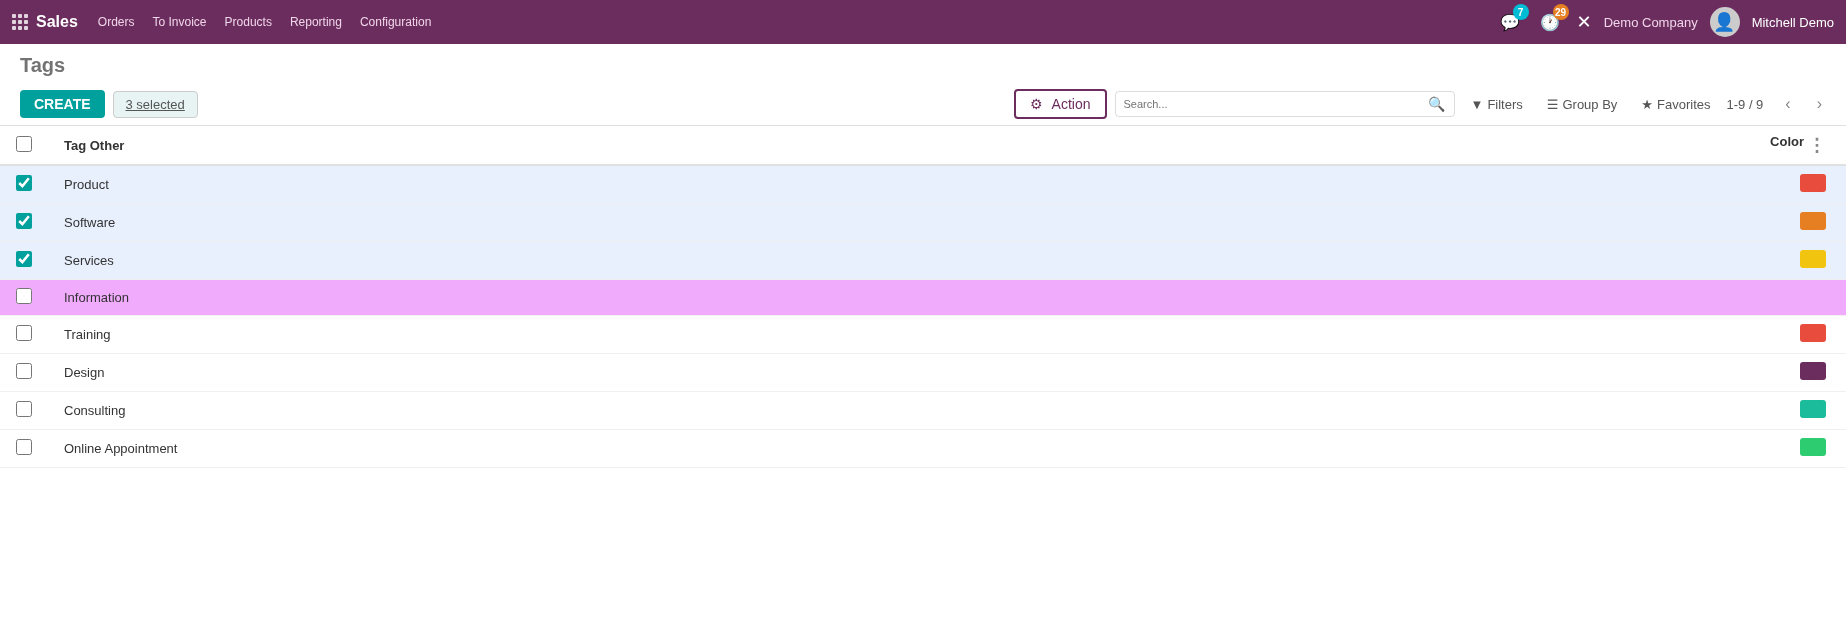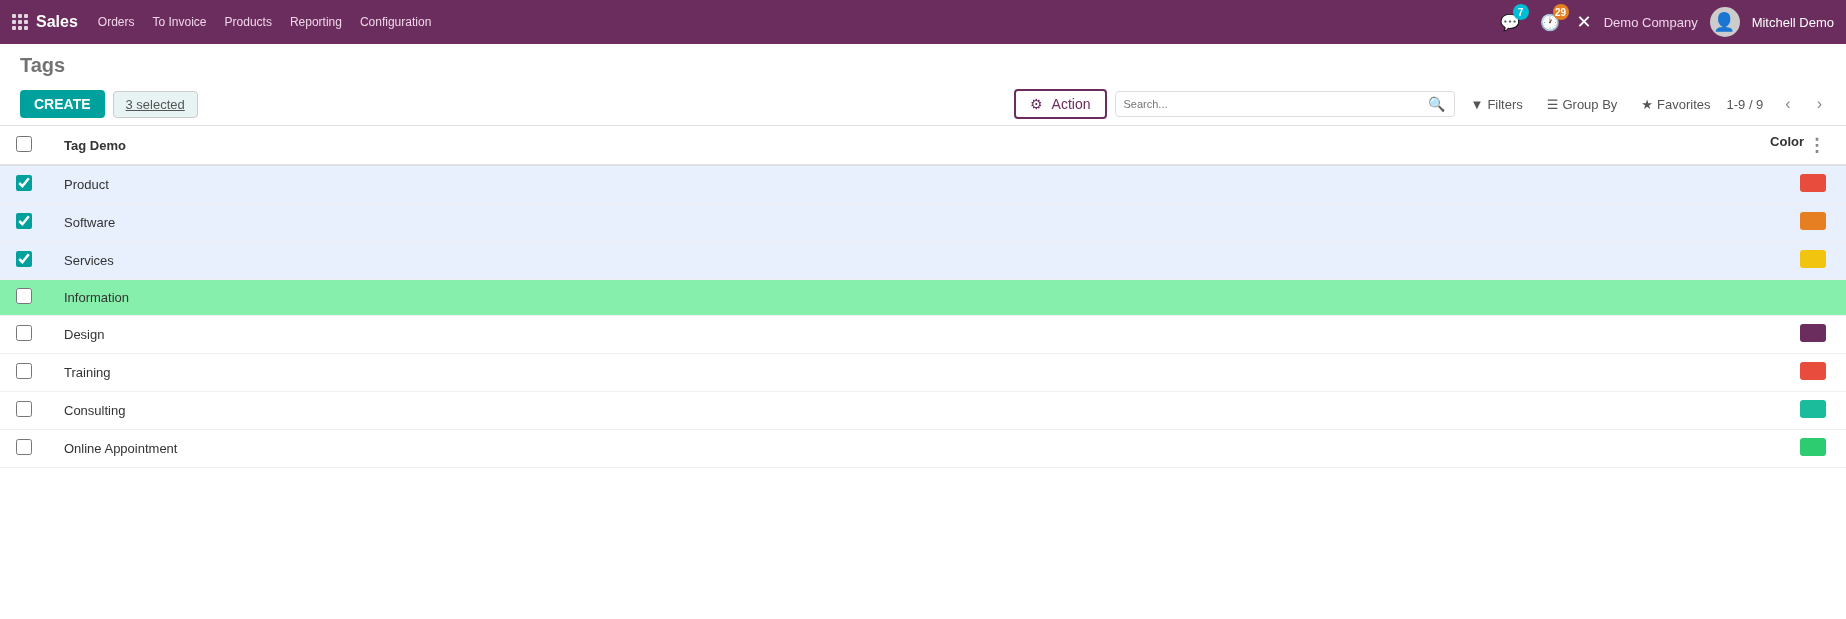--- a/index.html
+++ b/index.html
@@ -78,21 +78,21 @@
     thead tr { border-bottom: 2px solid #e0e0e0; }
     th {
       text-align: left; padding: 8px 16px; font-weight: 600; font-size: 13px;
       color: #333; background: #fff; user-select: none;
     }
     th.col-check { width: 40px; }
     th.col-color { text-align: right; padding-right: 20px; }
     .th-color-wrap { display: flex; align-items: flex-start; justify-content: flex-end; gap: 4px; }
     tbody tr { border-bottom: 1px solid #f0f0f0; }
     tbody tr.selected { background: #e8f0fe; margin-top: 20px; }
-    tbody tr.highlighted { background: #86efac; }
+    tbody tr.highlighted { background: #f0abfc; }
     td { padding: 8px 16px; font-size: 13px; color: #333; }
     td.col-check { width: 40px; }
     td.col-color { text-align: right; padding-right: 20px; }
 
     .color-dot { width: 26px; height: 18px; border-radius: 3px; display: inline-block; }
 
     
     .cb { width: 16px; height: 16px; cursor: pointer; accent-color: #00a09d; }
 
     .gear-icon { margin-right: 4px; }
@@ -177,21 +177,21 @@
     </div>
   </div>
 
   <div class="table-container">
     <table>
       <thead>
         <tr>
           <th class="col-check">
             <input type="checkbox" class="cb" style="">
           </th>
-          <th>Tag Demo</th>
+          <th>Tag Other</th>
           <th class="col-color">
             <div class="th-color-wrap">
               <span>Color</span>
               <span style="cursor:pointer; color:#888; font-size:18px;">⋮</span>
             </div>
           </th>
         </tr>
       </thead>
       <tbody id="table-body">
       <tr class="selected">
@@ -209,30 +209,30 @@
             <td>Services</td>
             <td class="col-color"><span class="color-dot" style="background: rgb(241, 196, 15);"></span></td>
           </tr>
           <tr class="highlighted">
             <td class="col-check"><input type="checkbox" class="cb" style=""></td>
             <td>Information</td>
             <td class="col-color"></td>
           </tr>
           <tr>
             <td class="col-check"><input type="checkbox" class="cb" style=""></td>
+            <td>Training</td>
+            <td class="col-color"><span class="color-dot" style="background: rgb(231, 76, 60);"></span></td>
+          </tr>
+          <tr>
+            <td class="col-check"><input type="checkbox" class="cb" style=""></td>
             <td>Design</td>
             <td class="col-color"><span class="color-dot" style="background: rgb(107, 44, 94);"></span></td>
           </tr>
           <tr>
             <td class="col-check"><input type="checkbox" class="cb" style=""></td>
-            <td>Training</td>
-            <td class="col-color"><span class="color-dot" style="background: rgb(231, 76, 60);"></span></td>
-          </tr>
-          <tr>
-            <td class="col-check"><input type="checkbox" class="cb" style=""></td>
             <td>Consulting</td>
             <td class="col-color"><span class="color-dot" style="background: rgb(26, 188, 156);"></span></td>
           </tr>
           <tr>
             <td class="col-check"><input type="checkbox" class="cb" style=""></td>
             <td>Online Appointment</td>
             <td class="col-color"><span class="color-dot" style="background: rgb(46, 204, 113);"></span></td>
           </tr>
         </tbody>
     </table>

